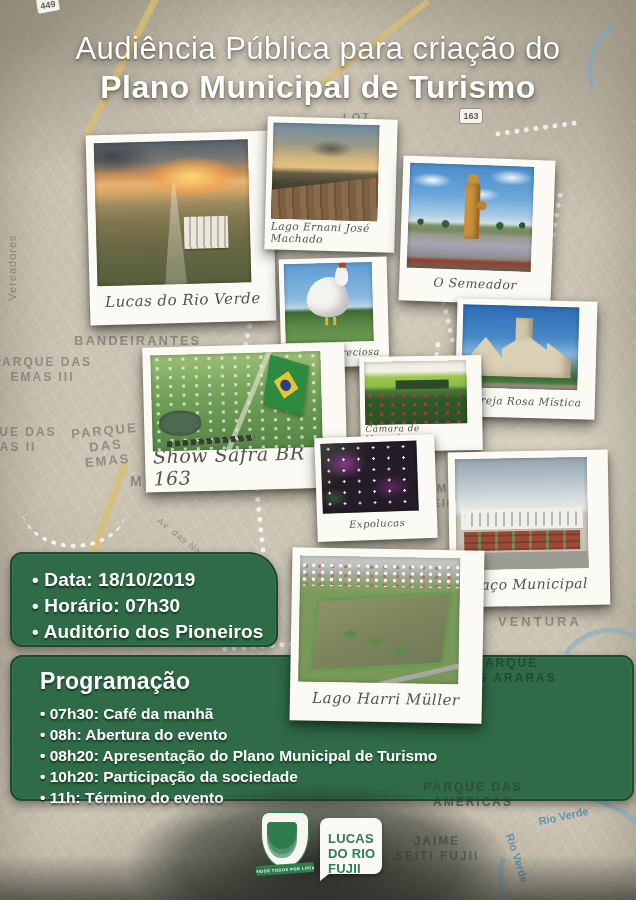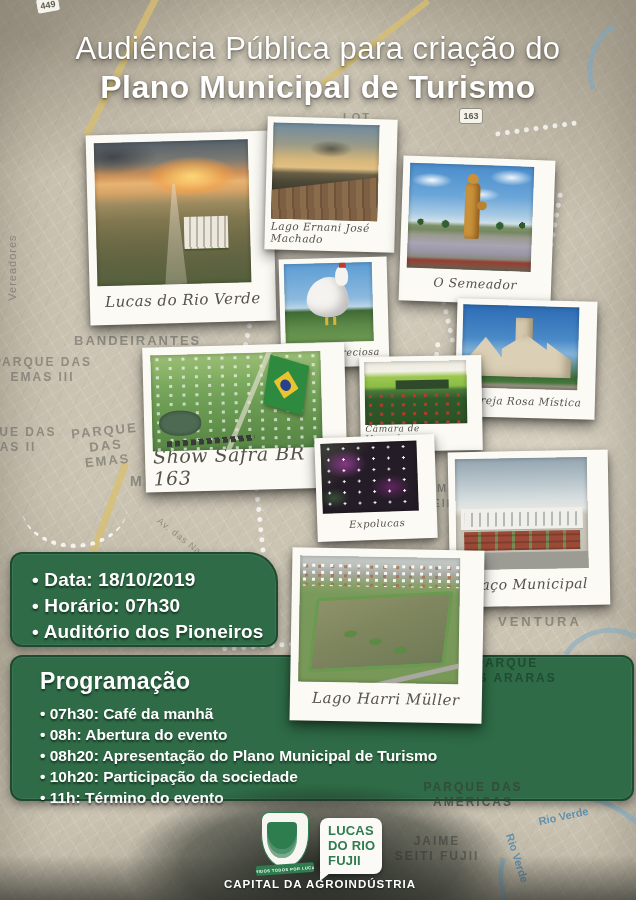--- a/index.html
+++ b/index.html
@@ -212,21 +212,21 @@
     border:1.5px solid #2e7d4f;border-radius:8px 8px 24px 24px/8px 8px 34px 34px;box-sizing:border-box;}
   .crest-inner{position:absolute;left:9px;top:10px;width:30px;height:36px;background:#2e7d4f;
     border-radius:4px 4px 14px 14px/4px 4px 20px 20px;
     box-shadow:inset 0 -4px 0 rgba(255,255,255,0.25), inset 0 -9px 0 rgba(255,255,255,0.15);}
   .crest-crown{position:absolute;left:14px;top:3px;width:20px;height:5px;background:#2e7d4f;
     border-radius:2px;box-shadow:-4px 1px 0 #2e7d4f,4px 1px 0 #2e7d4f;}
   .crest-ribbon{position:absolute;left:-2px;top:52px;width:58px;height:10px;background:#2e7d4f;
     border-radius:2px;transform:rotate(-4deg);display:flex;align-items:center;justify-content:center;
     color:#fff;font-size:4px;font-weight:700;letter-spacing:0.5px;white-space:nowrap;overflow:hidden;}
   .wordmark{position:absolute;left:320px;top:12px;width:62px;height:56px;background:#fbfaf6;
-    border-radius:8px 8px 8px 2px;padding:5px 0 0 8px;box-sizing:border-box;
+    border-radius:8px 8px 8px 2px;padding:13px 0 0 8px;box-sizing:border-box;
     box-shadow:0 2px 4px rgba(0,0,0,0.35);}
   .wordmark::after{content:"";position:absolute;left:0;bottom:-7px;width:0;height:0;
     border-top:8px solid #fbfaf6;border-right:10px solid transparent;}
   .wordmark .wm{color:#2e7d4f;font-size:13px;font-weight:700;line-height:15px;letter-spacing:0.2px;}
   .tagline{position:absolute;left:178px;top:72px;width:284px;text-align:center;color:#fff;
     font-size:11.5px;font-weight:700;letter-spacing:1px;text-shadow:0 1px 2px rgba(0,0,0,0.6);}
 </style>
 </head>
 <body>
 
@@ -393,16 +393,15 @@
       <div class="crest-crown"></div>
       <div class="crest-shield"></div>
       <div class="crest-inner"></div>
       <div class="crest-ribbon">UNIDOS TODOS POR LUCAS</div>
     </div>
     <div class="wordmark">
       <div class="wm">LUCAS</div>
       <div class="wm">DO RIO</div>
       <div class="wm">FUJII</div>
     </div>
-    <div class="tagline">CAPITAL DA AGROINDÚSTRIA</div>
   </div>
 
 </div>
 
 </body></html>

